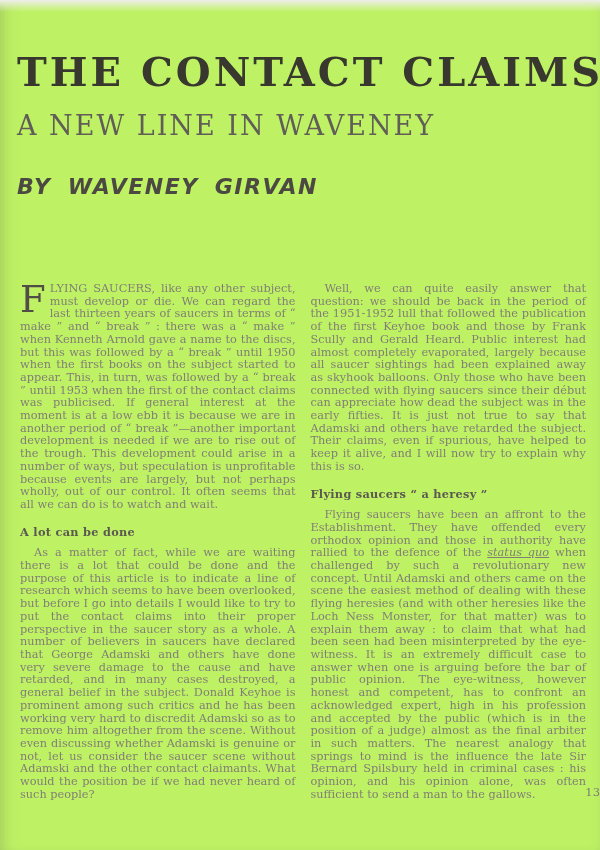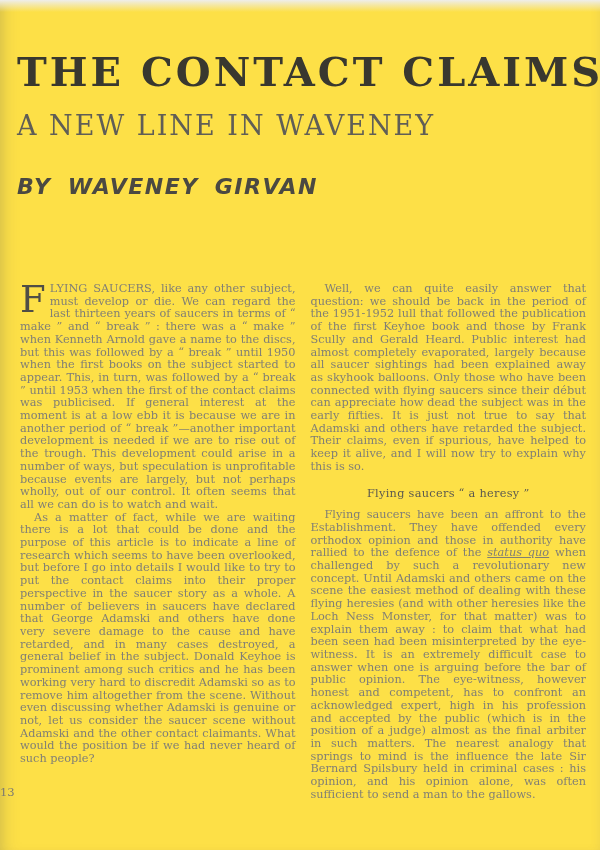--- a/index.html
+++ b/index.html
@@ -5,21 +5,21 @@
   html, body {
     margin: 0;
     padding: 0;
     background: #e9e8e4;
   }
   .page {
     position: relative;
     width: 600px;
     height: 850px;
     margin: 0 auto;
-    background: #fde047;
+    background: #bef264;
     overflow: hidden;
     font-family: "DejaVu Serif", "Liberation Serif", serif;
     box-shadow: inset 14px 0 18px -14px rgba(90,88,82,.35),
                 inset -6px 0 12px -8px rgba(120,118,110,.18);
   }
   .scan-top-band {
     position: absolute;
     top: 0; left: 0;
     width: 100%; height: 12px;
     background: linear-gradient(180deg, #efeeea 0%, rgba(251,250,246,0) 100%);
@@ -83,32 +83,31 @@
   .dropcap {
     float: left;
     font-size: 37px;
     line-height: 30px;
     padding: 2px 4px 0 0;
     color: #504e46;
     font-weight: normal;
   }
   .subhead {
     margin: 14px 0 9px 0;
-    text-align: center;
     font-size: 11.3px;
-    font-weight: normal;
+    font-weight: bold;
     color: #5b5950;
     letter-spacing: .3px;
   }
   .pagenum {
     position: absolute;
     top: 785px;
     left: 0;
     width: 600px;
-    text-align: left;
+    text-align: right;
     font-size: 11.5px;
     color: #7d7b71;
   }
   i.emph { font-style: italic; text-decoration: underline; }
 </style>
 </head>
 <body>
 
 <div class="page">
   <div class="scan-top-band"></div>
@@ -118,20 +117,21 @@
   <h2 class="article-subtitle">A NEW LINE IN WAVENEY</h2>
 
   <div class="byline">BY WAVENEY GIRVAN</div>
 
   <div class="columns">
 
     <div class="col">
       <p>
         <span class="dropcap">F</span><span>LYING SAUCERS, like any other subject, must develop or die. We can regard the last thirteen years of saucers in terms of “ make ” and “ break ” :  there was a “ make ” when Kenneth Arnold gave a name to the discs, but this was followed by a “ break ” until 1950 when the first books on the subject started to appear. This, in turn, was followed by a “ break ” until 1953 when the first of the contact claims was publicised. If general interest at the moment is at a low ebb it is because we are in another period of “ break ”—another important development is needed if we are to rise out of the trough. This development could arise in a number of ways, but speculation is unprofitable because events are largely, but not perhaps wholly, out of our control. It often seems that all we can do is to watch and wait.</span>
       </p>
+      <h3 class="subhead">A lot can be done</h3>
       <p class="indent">As a matter of fact, while we are waiting there is a lot that could be done and the purpose of this article is to indicate a line of research which seems to have been overlooked, but before I go into details I would like to try to put the contact claims into their proper perspective in the saucer story as a whole. A number of believers in saucers have declared that George Adamski and others have done very severe damage to the cause and have retarded, and in many cases destroyed, a general belief in the subject. Donald Keyhoe is prominent among such critics and he has been working very hard to discredit Adamski so as to remove him altogether from the scene. Without even discussing whether Adamski is genuine or not, let us consider the saucer scene without Adamski and the other contact claimants. What would the position be if we had never heard of such people?</p>
     </div>
 
     <div class="col">
       <p class="indent">Well, we can quite easily answer that question: we should be back in the period of the 1951-1952 lull that followed the publication of the first Keyhoe book and those by Frank Scully and Gerald Heard. Public interest had almost completely evaporated, largely because all saucer sightings had been explained away as skyhook balloons. Only those who have been connected with flying saucers since their début can appreciate how dead the subject was in the early fifties. It is just not true to say that Adamski and others have retarded the subject. Their claims, even if spurious, have helped to keep it alive, and I will now try to explain why this is so.</p>
       <h3 class="subhead">Flying saucers “ a heresy ”</h3>
       <p class="indent">
         <span>Flying saucers have been an affront to the Establishment. They have offended every orthodox opinion and those in authority have rallied to the defence of the </span><i class="emph">status quo</i><span> when challenged by such a revolutionary new concept. Until Adamski and others came on the scene the easiest method of dealing with these flying heresies (and with other heresies like the Loch Ness Monster, for that matter) was to explain them away :  to claim that what had been seen had been misinterpreted by the eye-witness. It is an extremely difficult case to answer when one is arguing before the bar of public opinion. The eye-witness, however honest and competent, has to confront an acknowledged expert, high in his profession and accepted by the public (which is in the position of a judge) almost as the final arbiter in such matters. The nearest analogy that springs to mind is the influence the late Sir Bernard Spilsbury held in criminal cases :  his opinion, and his opinion alone, was often sufficient to send a man to the gallows.</span>
       </p>
     </div>

